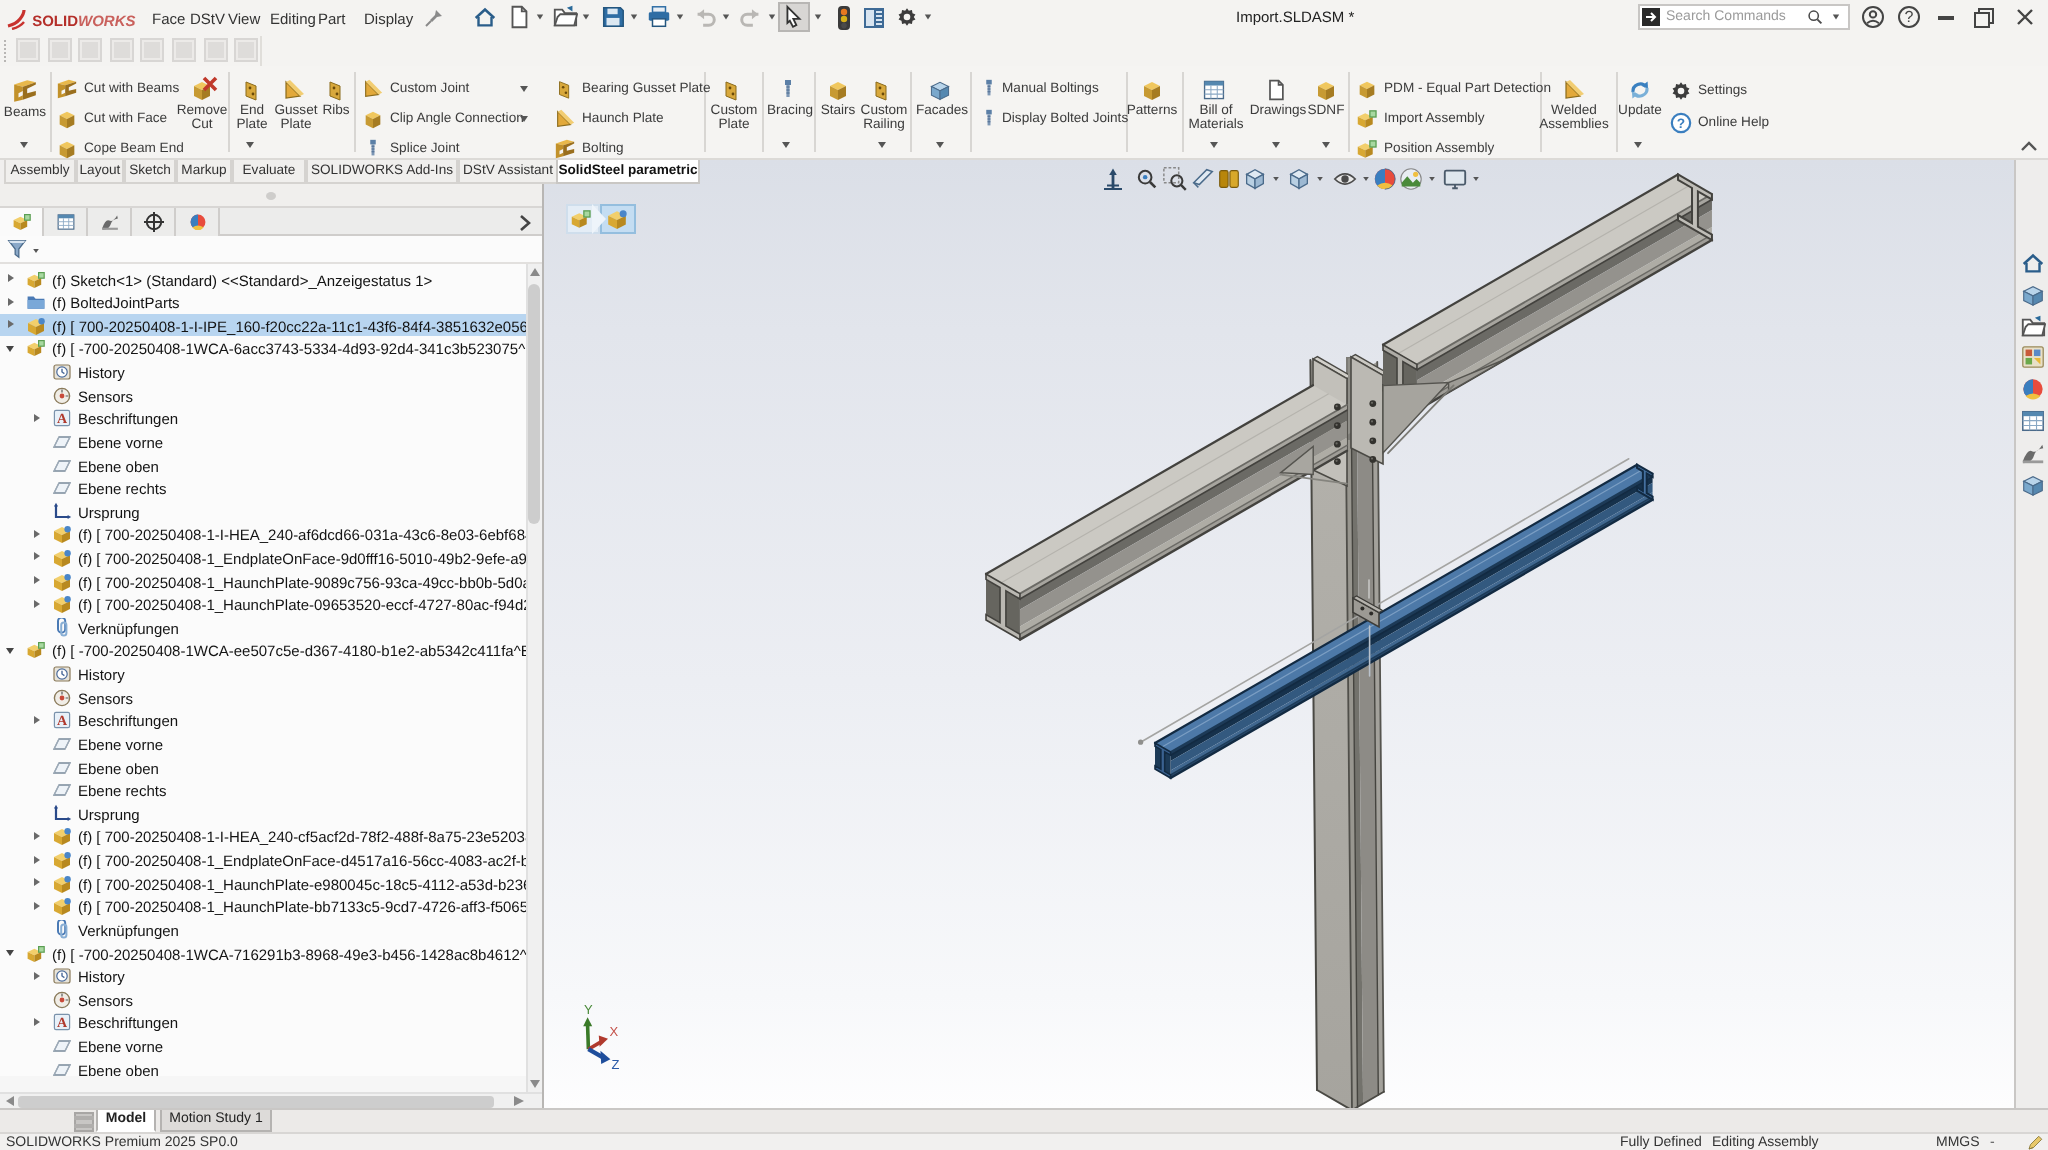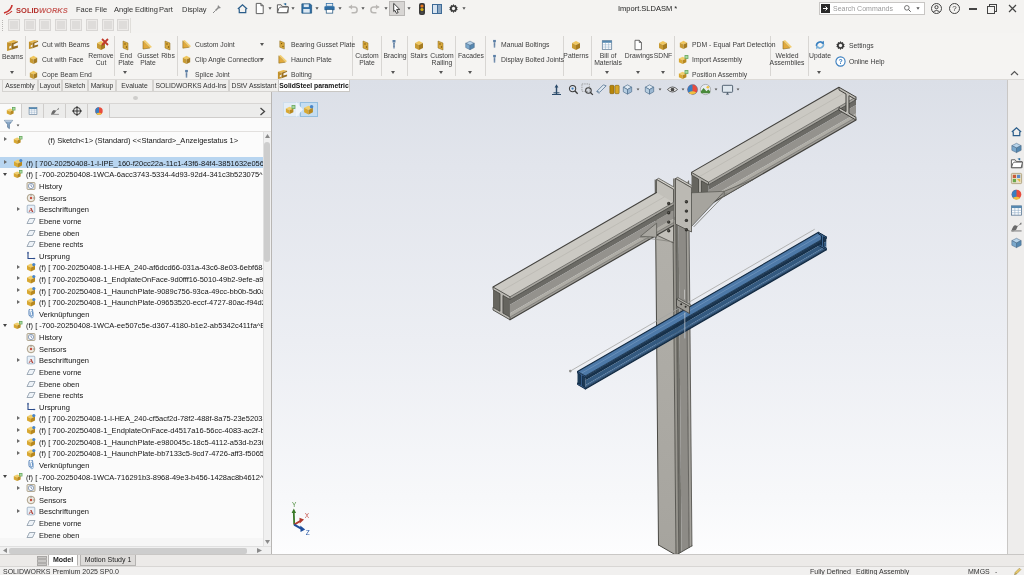--- a/index.html
+++ b/index.html
@@ -228,22 +228,22 @@
         <path d="M2 10l3-1" stroke="#8a7a3a" stroke-width=".6"></path>
       </symbol>
 </defs>
   </svg>
 <div id="titlebar" class="abs">
 <div id="logo" class="abs"><svg width="11" height="11" viewBox="0 0 11 11" style="vertical-align:-2px">
         <path d="M1 9Q5 8 7 5.5T9 1" fill="none" stroke="#c8322e" stroke-width="1.6"></path>
         <path d="M3 10.5Q7 9.5 9 7" fill="none" stroke="#c8322e" stroke-width="1.2"></path>
       </svg><span style="color:#9a9a98">&nbsp;</span><span style="color:#b42f2a">SOLID</span><i style="color:#c9605c">WORKS</i></div>
 <div class="abs menu" style="left:76px">Face</div>
-<div class="abs menu" style="left:95px">File</div>
-<div class="abs menu" style="left:114px">Angle</div>
+<div class="abs menu" style="left:95px">DStV</div>
+<div class="abs menu" style="left:114px">View</div>
 <div class="abs menu" style="left:135px">Editing</div>
 <div class="abs menu" style="left:159px">Part</div>
 <div class="abs menu" style="left:182px">Display</div>
 <svg class="abs" style="left:212px;top:4px" width="10" height="10" viewBox="0 0 10 10">
       <path d="M6 1l3 3-2.5.5L4 7 3 6l2.5-2.5z" fill="#8a8a8a"></path>
       <line x1="3.5" y1="6.5" x2="1" y2="9" stroke="#8a8a8a" stroke-width="1"></line>
     </svg>
 <svg class="abs qi" style="left:236px">
       <use href="#homeico" width="13" height="13"></use>
     </svg>
@@ -544,21 +544,28 @@
         <use href="#filtico" width="11" height="11"></use>
       </svg>
 <div class="abs caret" style="left:16px;top:6px;transform:scale(.7)"></div>
 </div>
 <div id="tree" class="abs">
 <div class="trow" style="top:1.5px">
         <div class="arr r" style="left:4px"></div>
         <svg class="abs" style="left:13px;top:1px" width="10" height="10">
           <use href="#treeasm" width="10" height="10"></use>
         </svg>
-        <div class="tw" style="left:26px;margin-left:22px;">(f) Sketch&lt;1&gt; (Standard) &lt;&lt;Standard&gt;_Anzeigestatus 1&gt;</div>
+        <div class="tw" style="left:26px;">(f) Sketch&lt;1&gt; (Standard) &lt;&lt;Standard&gt;_Anzeigestatus 1&gt;</div>
+      </div>
+<div class="trow" style="top:13.1px">
+        <div class="arr r" style="left:4px"></div>
+        <svg class="abs" style="left:13px;top:1px" width="10" height="10">
+          <use href="#treefold" width="10" height="10"></use>
+        </svg>
+        <div class="tw" style="left:26px;">(f) BoltedJointParts</div>
       </div>
 <div class="trow sel" style="top:24.7px">
         <div class="arr r" style="left:4px"></div>
         <svg class="abs" style="left:13px;top:1px" width="10" height="10">
           <use href="#treepart" width="10" height="10"></use>
         </svg>
         <div class="tw" style="left:26px;">(f) [ 700-20250408-1-I-IPE_160-f20cc22a-11c1-43f6-84f4-3851632e0562^Bolting ]&lt;2&gt;</div>
       </div>
 <div class="trow" style="top:36.4px">
         <div class="arr d" style="left:3px;top:4.5px"></div>

